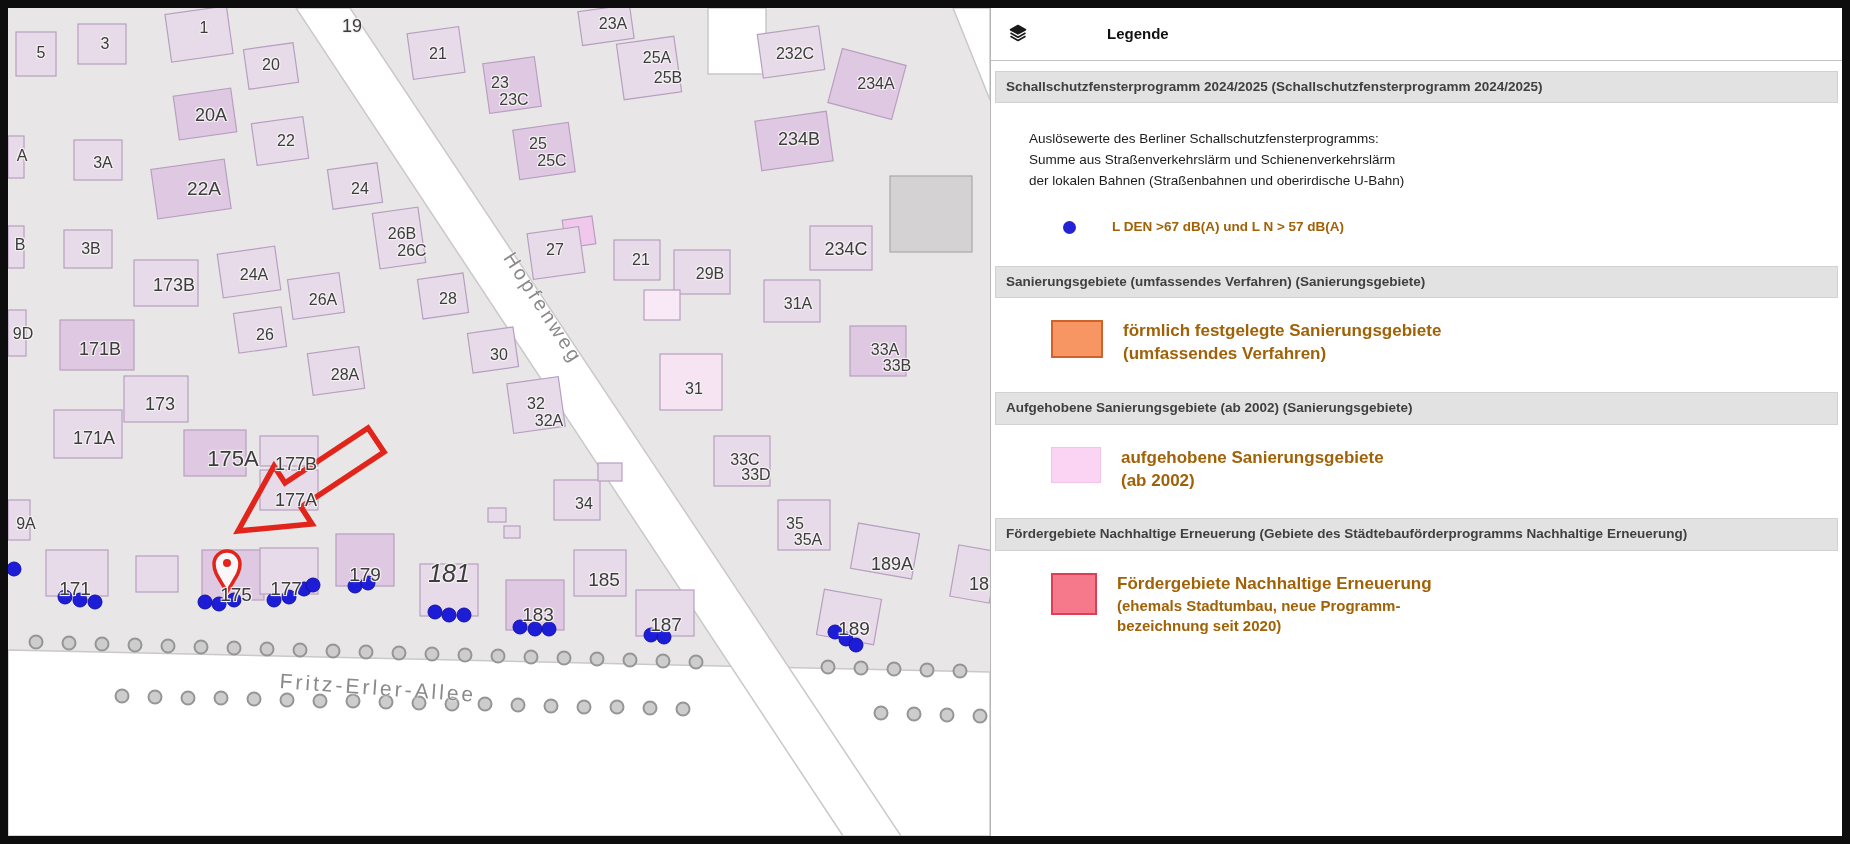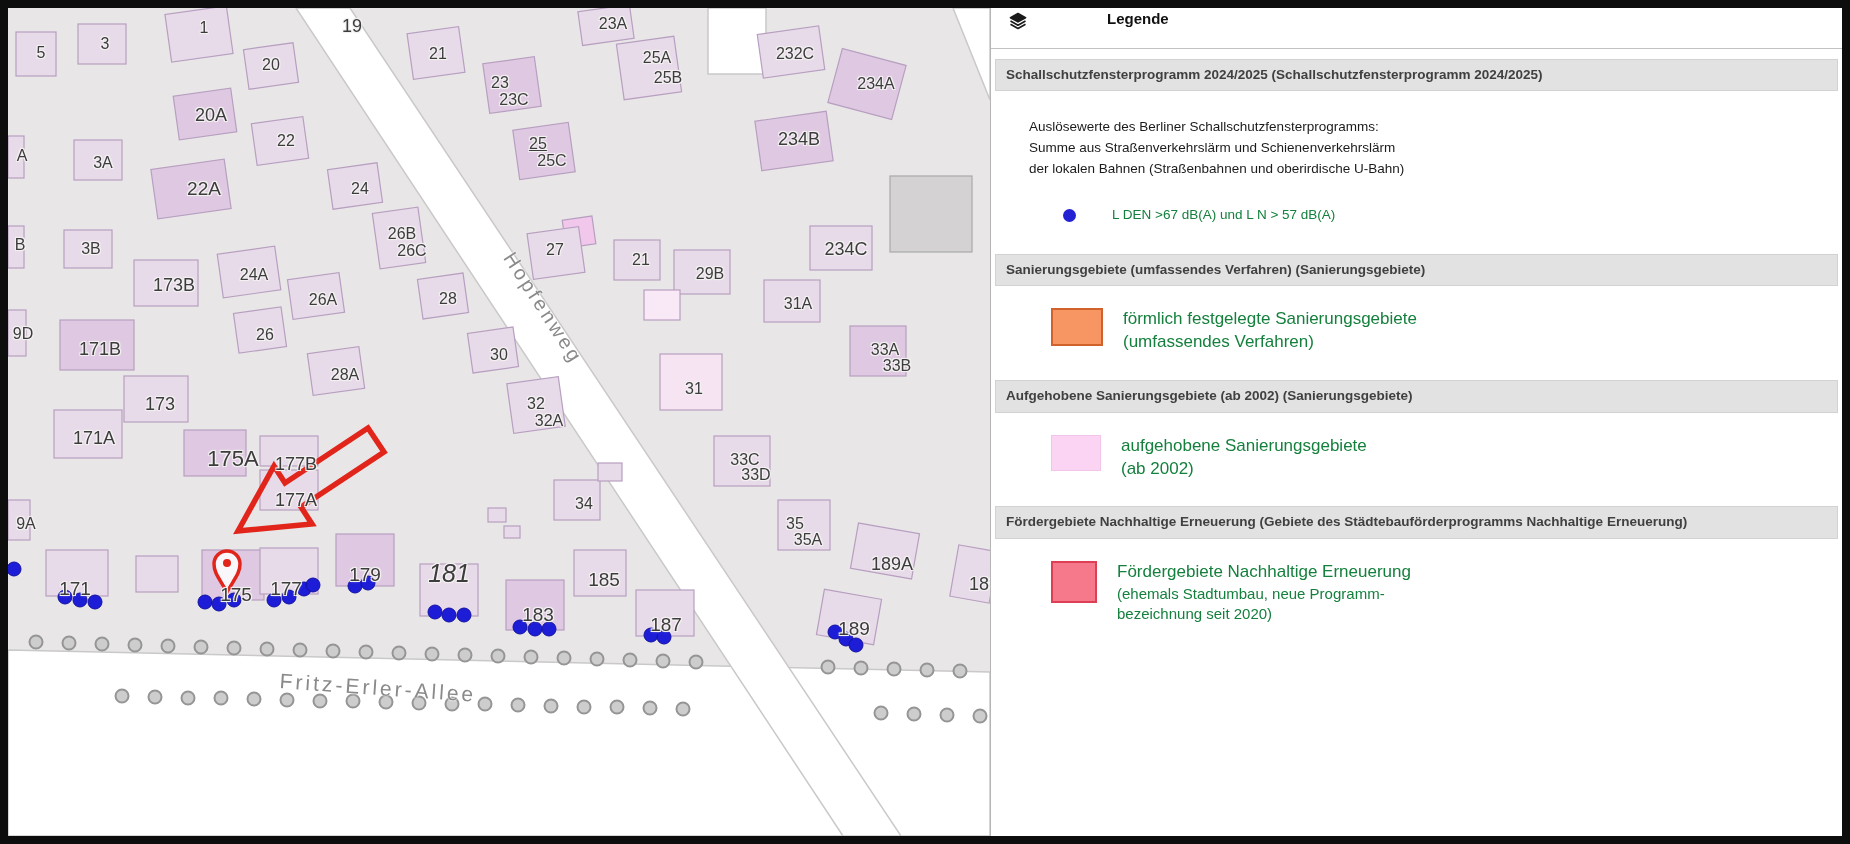--- a/index.html
+++ b/index.html
@@ -9,31 +9,31 @@
   .map{position:relative;width:982px;height:100%;background:#e9e6e7;flex:0 0 auto;border-right:1px solid #b5b5b5;overflow:hidden;}
   .map svg{position:absolute;left:0;top:0;width:100%;height:100%;}
   .label-layer{position:absolute;left:0;top:0;width:100%;height:100%;pointer-events:none;}
   .hn{position:absolute;transform:translate(-50%,-50%);font-size:16px;color:#3c3c3c;white-space:nowrap;
       text-shadow:-1px -1px 0 #f4f1f2,1px -1px 0 #f4f1f2,-1px 1px 0 #f4f1f2,1px 1px 0 #f4f1f2,0 0 3px #f4f1f2;}
   .street-name{position:absolute;font-size:20px;color:#8a8a8a;letter-spacing:3px;white-space:nowrap;
       text-shadow:0 0 2px #fff,0 0 2px #fff;}
 
   
   .legend{flex:1 1 auto;background:#ffffff;height:100%;box-sizing:border-box;overflow:hidden;color:#111;}
-  .legend-header{display:flex;align-items:flex-start;padding:2px 16px 10px 16px;}
+  .legend-header{display:flex;align-items:center;padding:14px 16px 10px 16px;}
   .legend-title{font-weight:bold;font-size:15px;margin-left:78px;color:#111;}
   .layers-icon{display:inline-flex;width:22px;height:22px;align-items:center;justify-content:center;cursor:pointer;}
   .legend-divider{border-top:1px solid #c2c2c2;margin-top:6px;}
   .section-header{background:#e2e2e2;border:1px solid #d2d2d2;font-weight:bold;font-size:13.5px;line-height:1.5;
       padding:5px 10px;margin:10px 4px 0 4px;color:#404040;}
   .section-desc{margin:26px 0 0 38px;font-size:13.5px;line-height:1.55;color:#1b1b1b;}
   .legend-item{display:flex;align-items:flex-start;margin:22px 0 26px 60px;}
   .legend-item.noise{margin:26px 0 30px 72px;align-items:center;}
   .dot-symbol{width:13px;height:13px;border-radius:50%;background:#2323d4;flex:0 0 auto;}
-  .item-label{font-size:17px;line-height:1.35;color:#15803d;}
+  .item-label{font-size:17px;line-height:1.35;color:#a16207;font-weight:bold;}
   .item-label.small{font-size:13.5px;margin-left:36px;}
   .item-label .cont{font-size:15px;}
   .swatch{flex:0 0 auto;margin-right:20px;}
   .swatch.orange{width:48px;height:34px;background:#f79663;border:2px solid #d2622b;}
   .swatch.pink{width:48px;height:34px;background:#fad4f2;border:1px solid #f3c4e9;}
   .swatch.red{width:42px;height:38px;background:#f5798a;border:2px solid #dd4054;}
 </style>
 </head>
 <body>
 
@@ -217,21 +217,21 @@
         <span class="hn" style="left: 868px; top: 76px;">234A</span>
         <span class="hn" style="left: 203px; top: 107px; font-size: 18px;">20A</span>
         <span class="hn" style="left: 278px; top: 133px;">22</span>
         <span class="hn" style="left: 492px; top: 75px;">23</span>
         <span class="hn" style="left: 506px; top: 92px;">23C</span>
         <span class="hn" style="left: 791px; top: 131px; font-size: 18px;">234B</span>
         <span class="hn" style="left: 14px; top: 148px;">A</span>
         <span class="hn" style="left: 95px; top: 155px;">3A</span>
         <span class="hn" style="left: 196px; top: 181px; font-size: 19px;">22A</span>
         <span class="hn" style="left: 352px; top: 181px;">24</span>
-        <span class="hn" style="left: 530px; top: 136px; text-decoration: underline;">25</span>
+        <span class="hn" style="left: 530px; top: 136px;">25</span>
         <span class="hn" style="left: 544px; top: 153px;">25C</span>
         <span class="hn" style="left: 12px; top: 237px;">B</span>
         <span class="hn" style="left: 83px; top: 241px;">3B</span>
         <span class="hn" style="left: 166px; top: 277px; font-size: 18px;">173B</span>
         <span class="hn" style="left: 246px; top: 267px;">24A</span>
         <span class="hn" style="left: 394px; top: 226px;">26B</span>
         <span class="hn" style="left: 404px; top: 243px;">26C</span>
         <span class="hn" style="left: 315px; top: 292px;">26A</span>
         <span class="hn" style="left: 547px; top: 242px;">27</span>
         <span class="hn" style="left: 702px; top: 266px;">29B</span>

